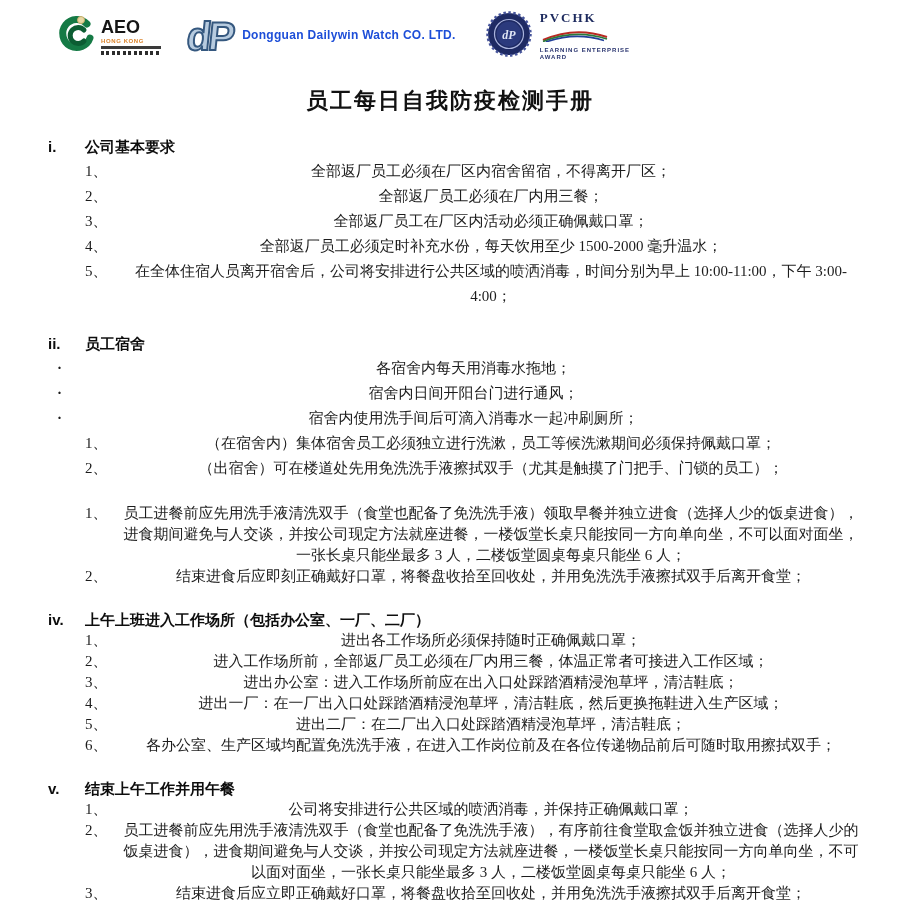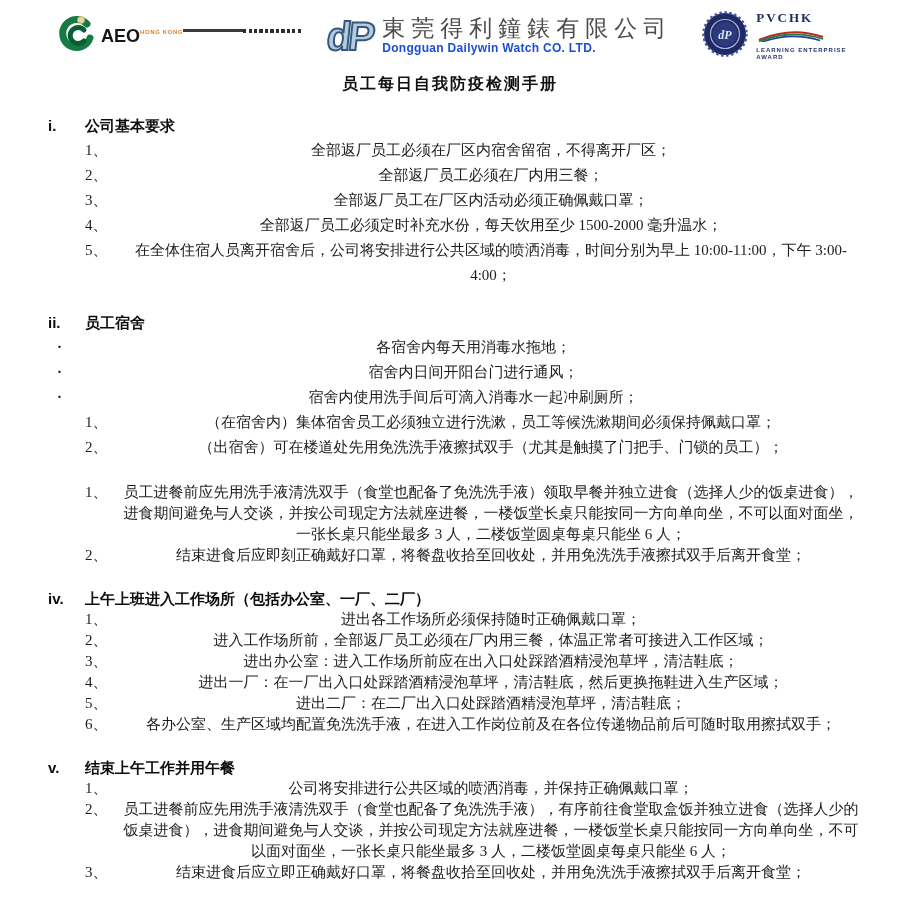--- a/index.html
+++ b/index.html
@@ -4,40 +4,40 @@
 <style>
   html,body { margin:0; padding:0; }
   body {
     width:900px; height:900px; overflow:hidden;
     background:#ffffff; color:#1c1c1c;
     font-family:"Liberation Serif","DejaVu Serif",serif;
   }
   
   .header { display:flex; align-items:center; margin:10px 0 0 56px; height:52px; }
   .aeo { display:flex; align-items:center; gap:5px; }
-  .aeo-text { display:flex; flex-direction:row; line-height:1; }
+  .aeo-text { display:flex; flex-direction:column; line-height:1; }
   .aeo-name { font-family:"Liberation Sans",sans-serif; font-weight:900; font-size:18px; color:#151515; }
   .aeo-region { font-family:"Liberation Sans",sans-serif; font-weight:700; font-size:6px; color:#d9822b; letter-spacing:.6px; margin-top:2px; }
   .aeo-bar1 { width:60px; height:3px; background:#3a3a3a; margin-top:2px; }
   .aeo-bar2 { width:58px; height:4px; margin-top:2px;
     background:repeating-linear-gradient(90deg,#2c2c2c 0 3px,transparent 3px 5.5px); }
   .dailywin { display:flex; align-items:center; margin-left:26px; gap:10px; }
   .dp-mark { font-family:"Liberation Sans",sans-serif; font-weight:900; font-size:40px;
     color:#b7cbdf; -webkit-text-stroke:2px #35587f; letter-spacing:-3px;
     transform:skewX(-6deg); line-height:1; }
   .dw-text { display:flex; flex-direction:column; line-height:1.15; }
   .dw-zh { font-size:23px; color:#4c4c4c; letter-spacing:6px; white-space:nowrap; }
   .dw-en { font-family:Liberation Sans, sans-serif; font-weight:700; font-size:12px; color:#1d4ed8; letter-spacing:.3px; }
   .pvchk { display:flex; align-items:center; margin-left:30px; gap:8px; }
   .pv-text { display:flex; flex-direction:column; line-height:1.25; }
   .pv-name { font-weight:700; font-size:13px; color:#1d2a5e; letter-spacing:2px; }
   .pv-line { font-family:"Liberation Sans",sans-serif; font-weight:600; font-size:6px; color:#28336e; letter-spacing:1px; text-transform:uppercase; }
   
   .title { text-align:center; font-family:"Liberation Sans",sans-serif; font-weight:700;
-    font-size:16px; letter-spacing:2px; margin-top:12px; color:#111; }
+    font-size:22px; letter-spacing:2px; margin-top:24px; color:#111; }
   
   .main { margin:18px 38px 0 48px; font-size:15px; }
   section.loose { --lh:25px; }
   section.tight { --lh:21px; }
   .shead { display:flex; font-family:"Liberation Sans",sans-serif; font-weight:700;
     line-height:var(--lh); color:#0d0d0d; }
   section { margin-top:22px; }
   section:first-child { margin-top:0; }
   .snum { width:37px; flex:none; }
   .item { display:flex; line-height:var(--lh); padding-left:37px; }
@@ -63,21 +63,20 @@
       <span class="aeo-name">AEO</span>
       <span class="aeo-region">HONG KONG</span>
       <span class="aeo-bar1"></span>
       <span class="aeo-bar2"></span>
     </div>
   </div>
 
   <div class="dailywin">
     <span class="dp-mark">dP</span>
     <div class="dw-text">
-      <span class="dw-zh">東莞得利鐘錶有限公司</span>
       <span class="dw-en">Dongguan Dailywin Watch CO. LTD.</span>
     </div>
   </div>
 
   <div class="pvchk">
     <span>
       <svg width="46" height="46" viewBox="0 0 46 46">
         <circle cx="23" cy="23" r="21" fill="#1e2a63"></circle>
         <circle cx="23" cy="23" r="21.5" fill="none" stroke="#46549b" stroke-width="2.5" stroke-dasharray="2.5 2.5"></circle>
         <circle cx="23" cy="23" r="14.5" fill="none" stroke="#aab4dd" stroke-width="1.2"></circle>

